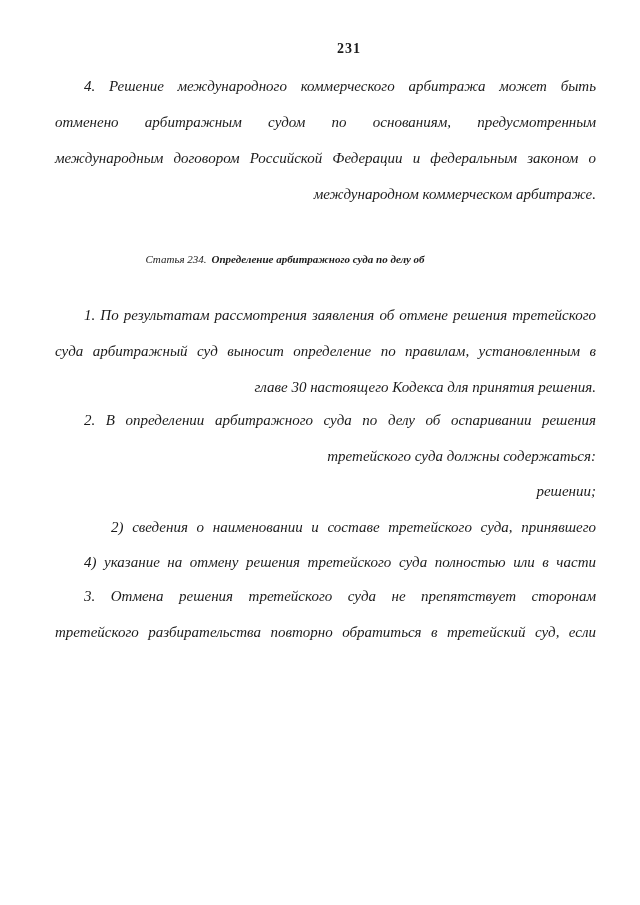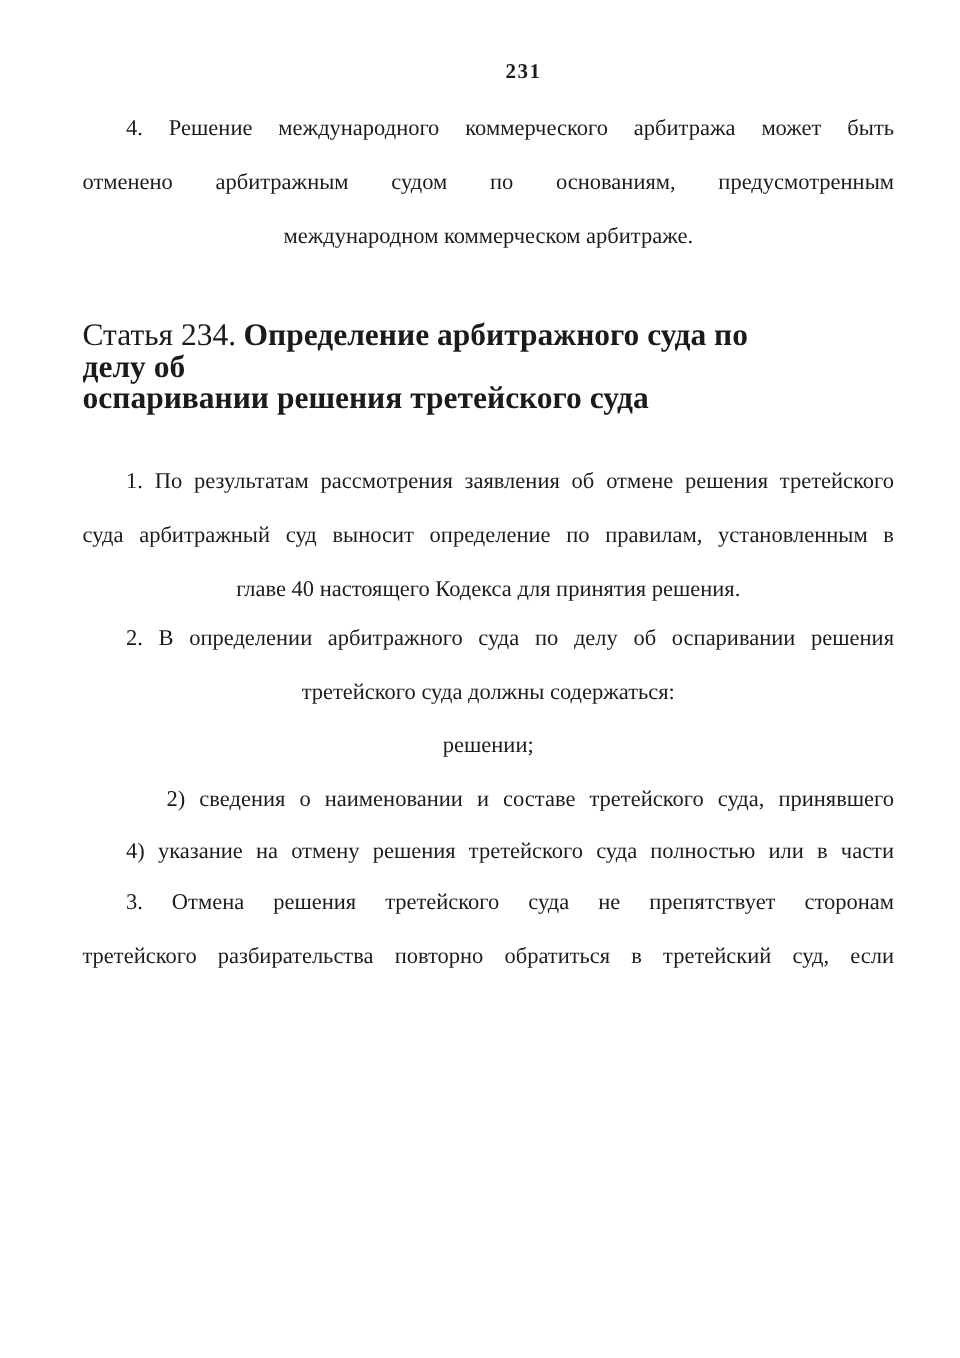--- a/index.html
+++ b/index.html
@@ -24,37 +24,39 @@
     letter-spacing: 1px;
     font-weight: bold;
   }
   .content {
     position: absolute;
     left: 55px;
     top: 68px;
     width: 541px;
     font-size: 15px;
     line-height: 36px;
+    font-style: italic;
   }
   .line { min-height: 36px; }
   
   .jl {
     text-align: justify;
     text-align-last: justify;
   }
   
-  .pl { text-align: center; }
+  .pl { text-align: right; }
   
   .first { text-indent: 29px; }
 
   .heading {
     width: 460px;
     margin-top: 37px;
+    text-align: center;
     line-height: 21px;
-    font-size: 21px;
+    font-size: 11px;
   }
   .heading .h-line { min-height: 21px; }
   .heading .b { font-weight: bold; }
   .heading .prefix { margin-right: 5px; }
 
   .b-p1 { margin-top: 27px; }
   .b-p2 { margin-top: -3px; }
   .b-i1 { margin-top: -1px; }
   .b-i2 { margin-top: 0; margin-left: 27px; }
   .b-i3 { margin-top: -2px; }
@@ -66,34 +68,34 @@
 
 <div class="page">
 
   <div class="pageno">231</div>
 
   <div class="content">
 
     <div class="block b-p4">
       <div class="line jl first">4. Решение международного коммерческого арбитража может быть</div>
       <div class="line jl">отменено арбитражным судом по основаниям, предусмотренным</div>
+      <div class="line jl">международным договором Российской Федерации и федеральным законом о</div>
       <div class="line pl">международном коммерческом арбитраже.</div>
     </div>
 
     <div class="heading">
       <div class="h-line">
         <span class="prefix">Статья 234.</span><span class="b">Определение арбитражного суда по делу об</span>
       </div>
-      <div class="h-line b">оспаривании решения третейского суда</div>
     </div>
 
     <div class="block b-p1">
       <div class="line jl first">1. По результатам рассмотрения заявления об отмене решения третейского</div>
       <div class="line jl">суда арбитражный суд выносит определение по правилам, установленным в</div>
-      <div class="line pl">главе 40 настоящего Кодекса для принятия решения.</div>
+      <div class="line pl">главе 30 настоящего Кодекса для принятия решения.</div>
     </div>
 
     <div class="block b-p2">
       <div class="line jl first">2. В определении арбитражного суда по делу об оспаривании решения</div>
       <div class="line pl">третейского суда должны содержаться:</div>
     </div>
 
     <div class="block b-i1">
       <div class="line pl">решении;</div>
     </div>

